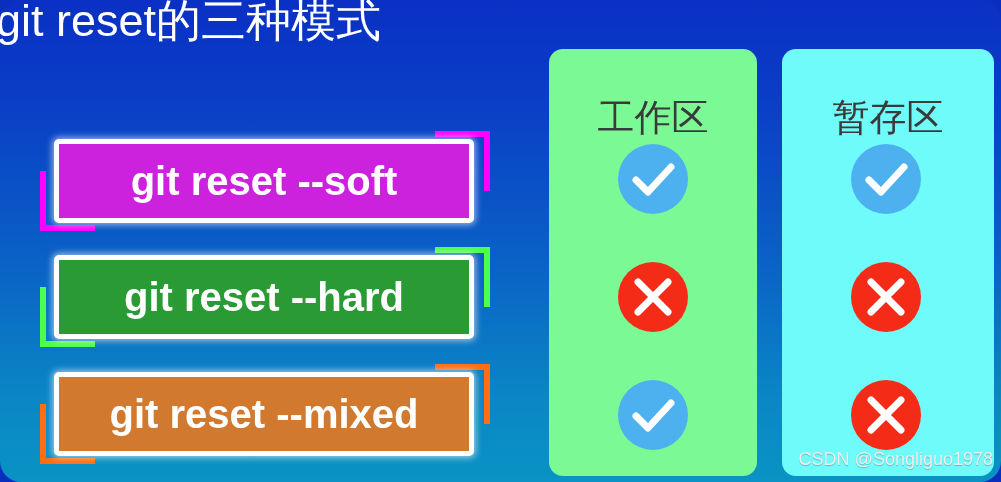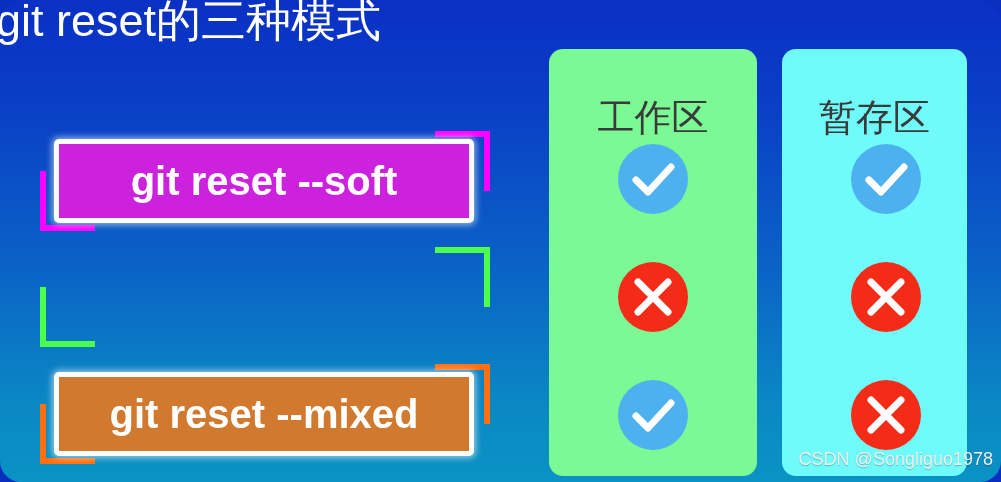--- a/index.html
+++ b/index.html
@@ -141,20 +141,23 @@
           <span class="mode-label">git reset --soft</span>
         </div>
       </div>
       <div class="mode-row" style="top: 247px;">
         <div class="mode-bracket">
           <div class="br-tr-h" style="background: rgb(77, 255, 77);"></div>
           <div class="br-tr-v" style="background: rgb(77, 255, 77);"></div>
           <div class="br-bl-h" style="background: rgb(77, 255, 77);"></div>
           <div class="br-bl-v" style="background: rgb(77, 255, 77);"></div>
         </div>
+        <div class="mode-box" style="background: rgb(42, 154, 52); border-color: rgb(255, 255, 255);">
+          <span class="mode-label">git reset --hard</span>
+        </div>
       </div>
       <div class="mode-row" style="top: 364px;">
         <div class="mode-bracket">
           <div class="br-tr-h" style="background: rgb(255, 111, 16);"></div>
           <div class="br-tr-v" style="background: rgb(255, 111, 16);"></div>
           <div class="br-bl-h" style="background: rgb(255, 111, 16);"></div>
           <div class="br-bl-v" style="background: rgb(255, 111, 16);"></div>
         </div>
         <div class="mode-box" style="background: rgb(209, 121, 47); border-color: rgb(255, 255, 255); align-items: center;">
           <span class="mode-label">git reset --mixed</span>
@@ -175,21 +178,21 @@
         <svg viewBox="0 0 70 70">
           <line x1="20" y1="20" x2="50" y2="50" stroke="#ffffff" stroke-width="7" stroke-linecap="round"></line>
           <line x1="50" y1="20" x2="20" y2="50" stroke="#ffffff" stroke-width="7" stroke-linecap="round"></line>
         </svg>
       </div>
       <div class="status-icon" style="background: rgb(77, 177, 240); left: 653px; top: 380px;">
         <svg viewBox="0 0 70 70">
           <path d="M18 36 L30 48 L53 23" fill="none" stroke="#ffffff" stroke-width="7" stroke-linecap="round" stroke-linejoin="round"></path>
         </svg>
       </div>
-      <div class="zone-panel" style="left: 782px; width: 185px; background: rgb(112, 251, 251);">
+      <div class="zone-panel" style="left: 782px; width: 212px; background: rgb(112, 251, 251);">
         <div class="zone-title">暂存区</div>
       </div>
       <div class="status-icon" style="background: rgb(77, 177, 240); left: 886px; top: 144px;">
         <svg viewBox="0 0 70 70">
           <path d="M18 36 L30 48 L53 23" fill="none" stroke="#ffffff" stroke-width="7" stroke-linecap="round" stroke-linejoin="round"></path>
         </svg>
       </div>
       <div class="status-icon" style="background: rgb(244, 43, 23); left: 886px; top: 262px;">
         <svg viewBox="0 0 70 70">
           <line x1="20" y1="20" x2="50" y2="50" stroke="#ffffff" stroke-width="7" stroke-linecap="round"></line>

